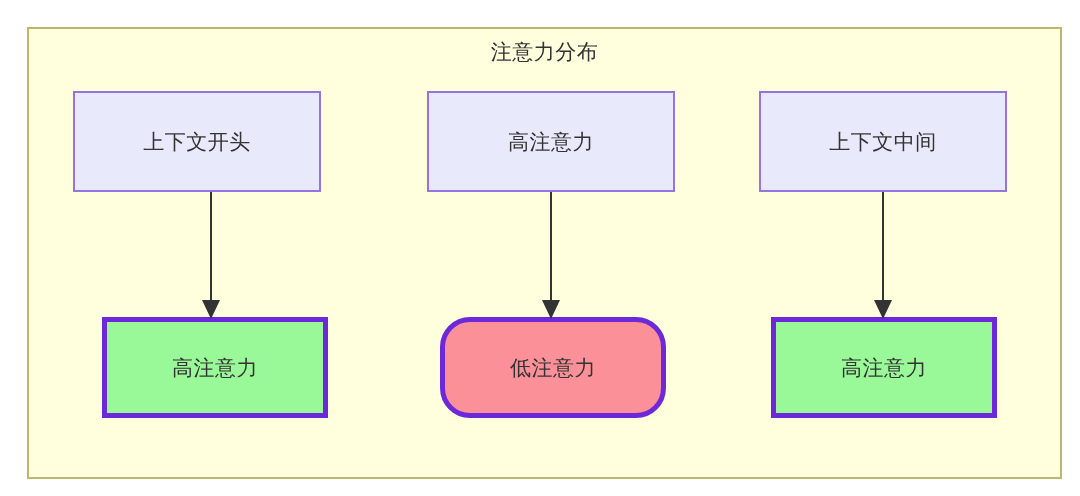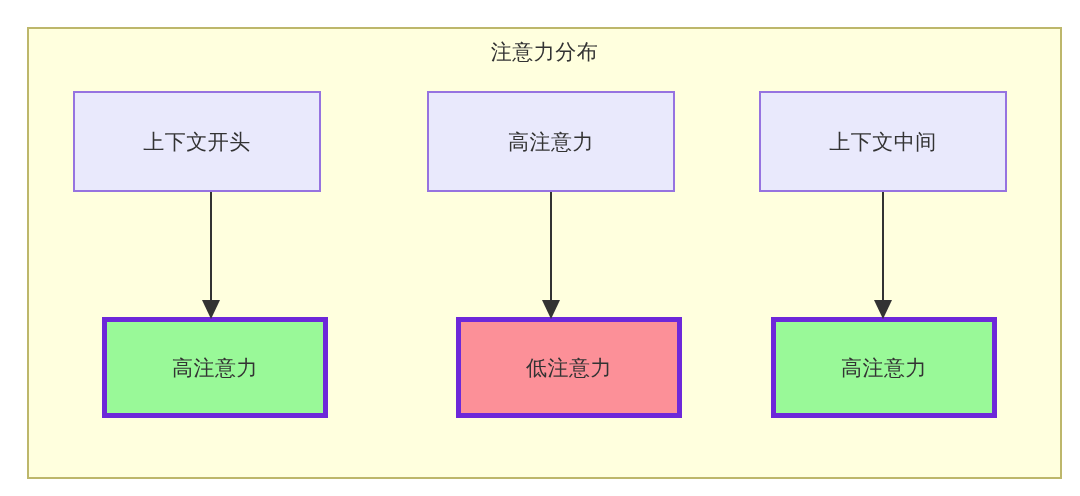--- a/index.html
+++ b/index.html
@@ -78,21 +78,21 @@
   .node-result.low {
     background: #fc9098;
   }
 
   
   .col1 .node-source { left: 73px;  }
   .col2 .node-source { left: 427px; }
   .col3 .node-source { left: 759px; }
 
   .col1 .node-result { left: 102px; }
-  .col2 .node-result { left: 456px; }
+  .col2 .node-result { left: 440px; border-radius: 30px; }
   .col3 .node-result { left: 771px; }
 
   .node-source { top: 91px; }
   .node-result { top: 317px; }
 
   
   .edge-layer {
     position: absolute;
     left: 0;
     top: 0;

